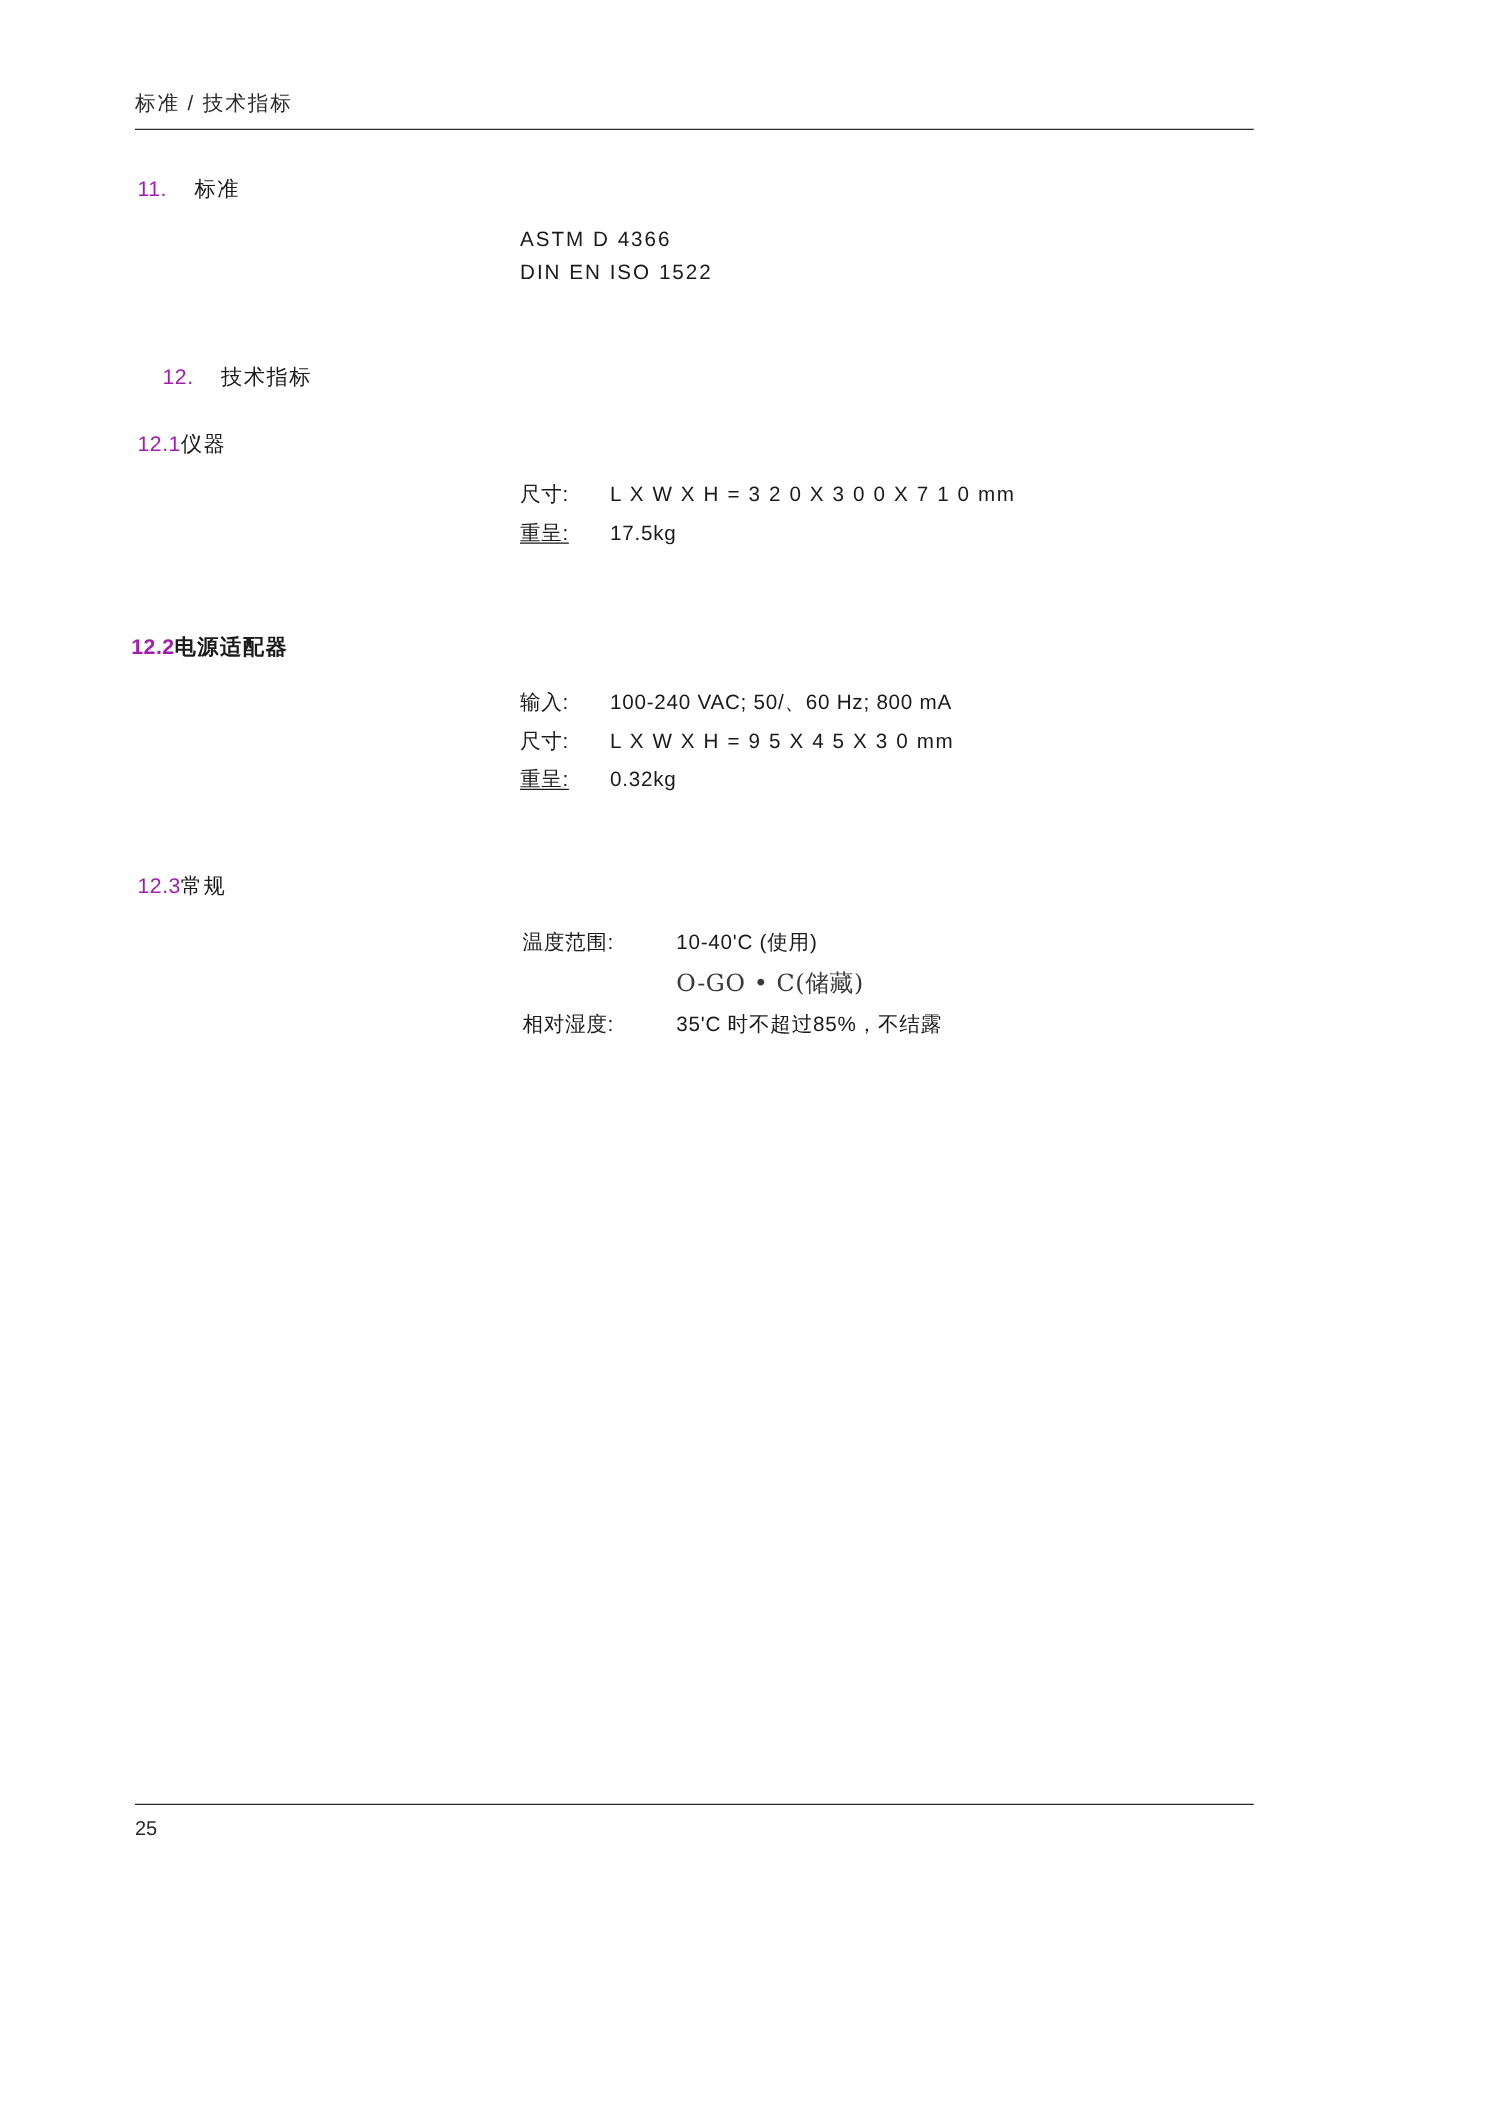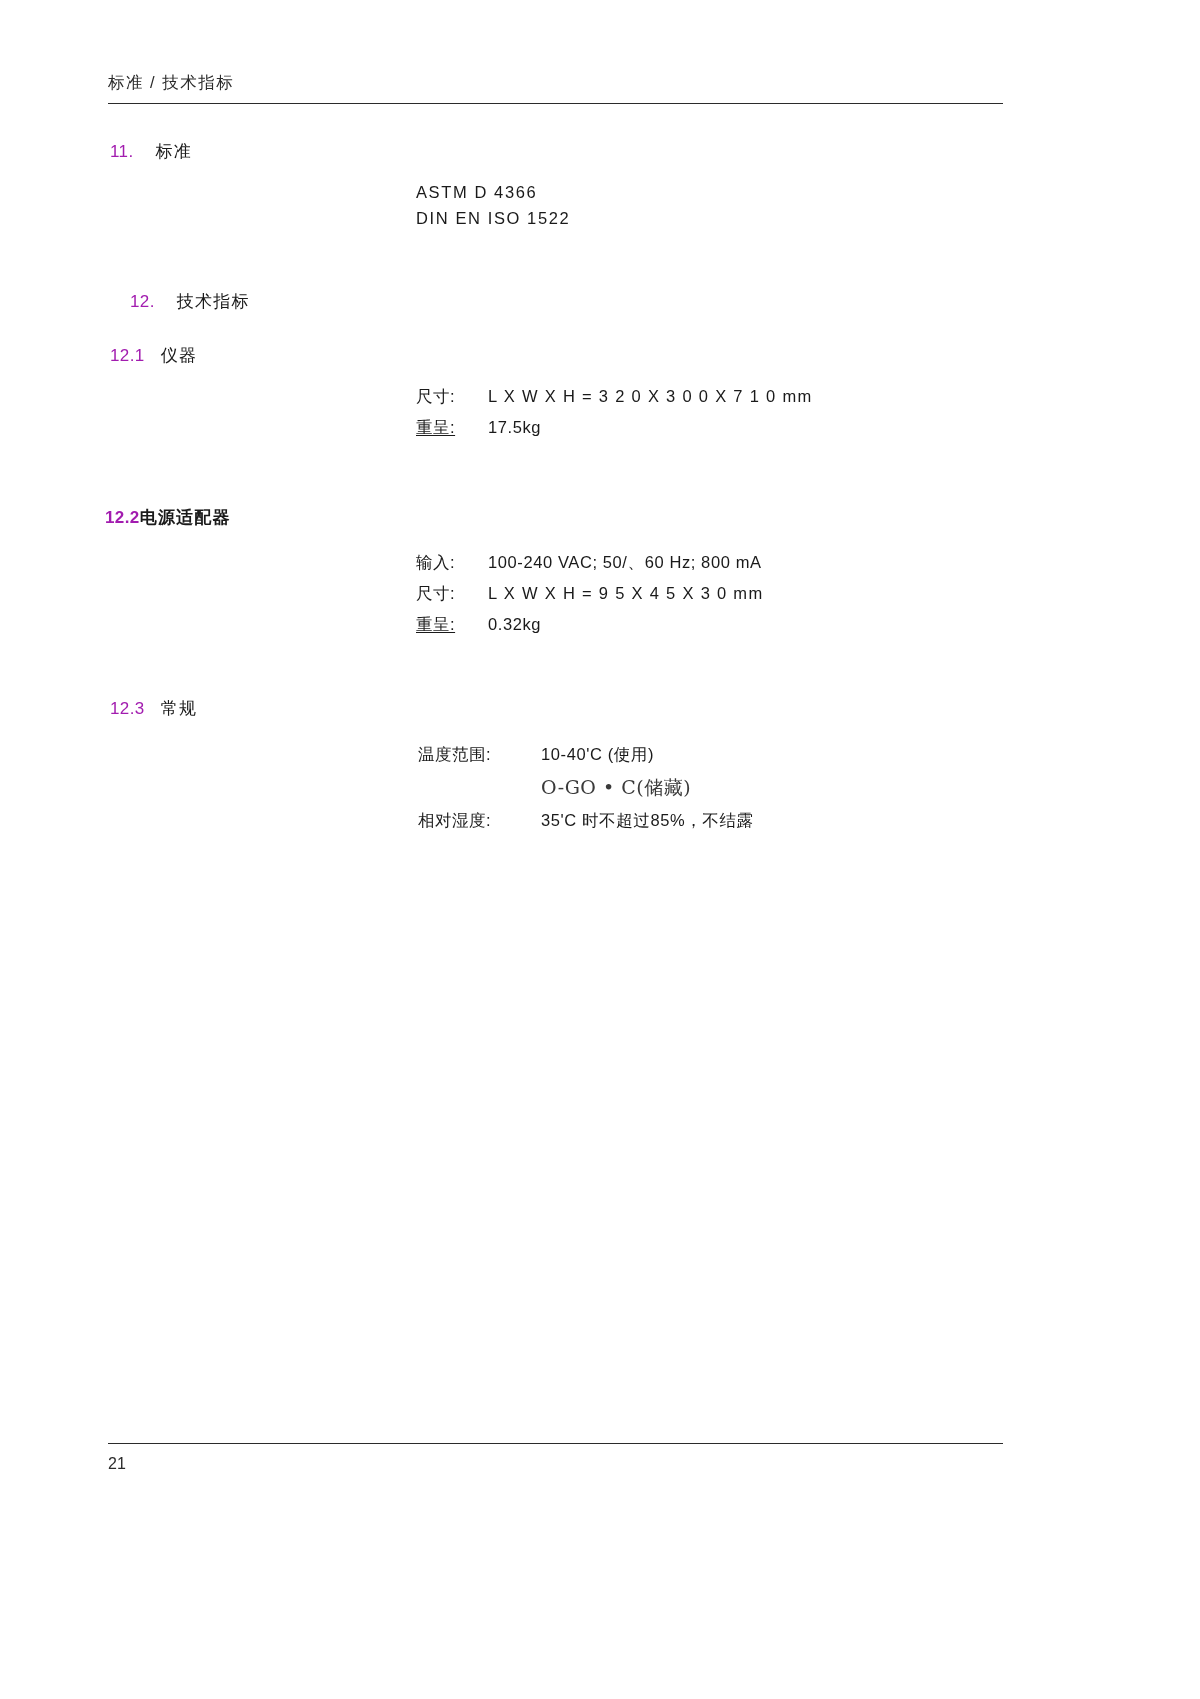--- a/index.html
+++ b/index.html
@@ -69,21 +69,21 @@
     color: #a21caf;
     letter-spacing: 0.4px;
   }
   .sec-title {
     display: inline-block;
     font-size: 17px;
     color: #1a1a1a;
     letter-spacing: 1.2px;
   }
   .sec-gap-wide .sec-title { margin-left: 22px; }
-  .sec-gap-mid  .sec-title { margin-left: 16px; }
+  .sec-gap-mid  .sec-title { }
   .sec-gap-none .sec-title { margin-left: 0px; }
   .sec-bold { font-weight: 600; }
 
   
   .spec-block {
     position: absolute;
     white-space: nowrap;
   }
   .spec-row {
     display: block;
@@ -190,16 +190,16 @@
     <span class="spec-row" style="line-height:34px;">
       <span class="spec-label-w2"></span><span class="smudge" style="padding-left:18px;">O-GO  •  C(储藏)</span>
     </span>
     <span class="spec-row">
       <span class="spec-label-w2">相对湿度:</span><span class="spec-val" style="padding-left:18px;">35'C 时不超过85%，不结露</span>
     </span>
   </div>
 
   <div class="footer">
     <div class="footer-rule"></div>
-    <div class="footer-pagenum">21</div>
+    <div class="footer-pagenum">25</div>
   </div>
 
 </div>
 
 </body></html>

